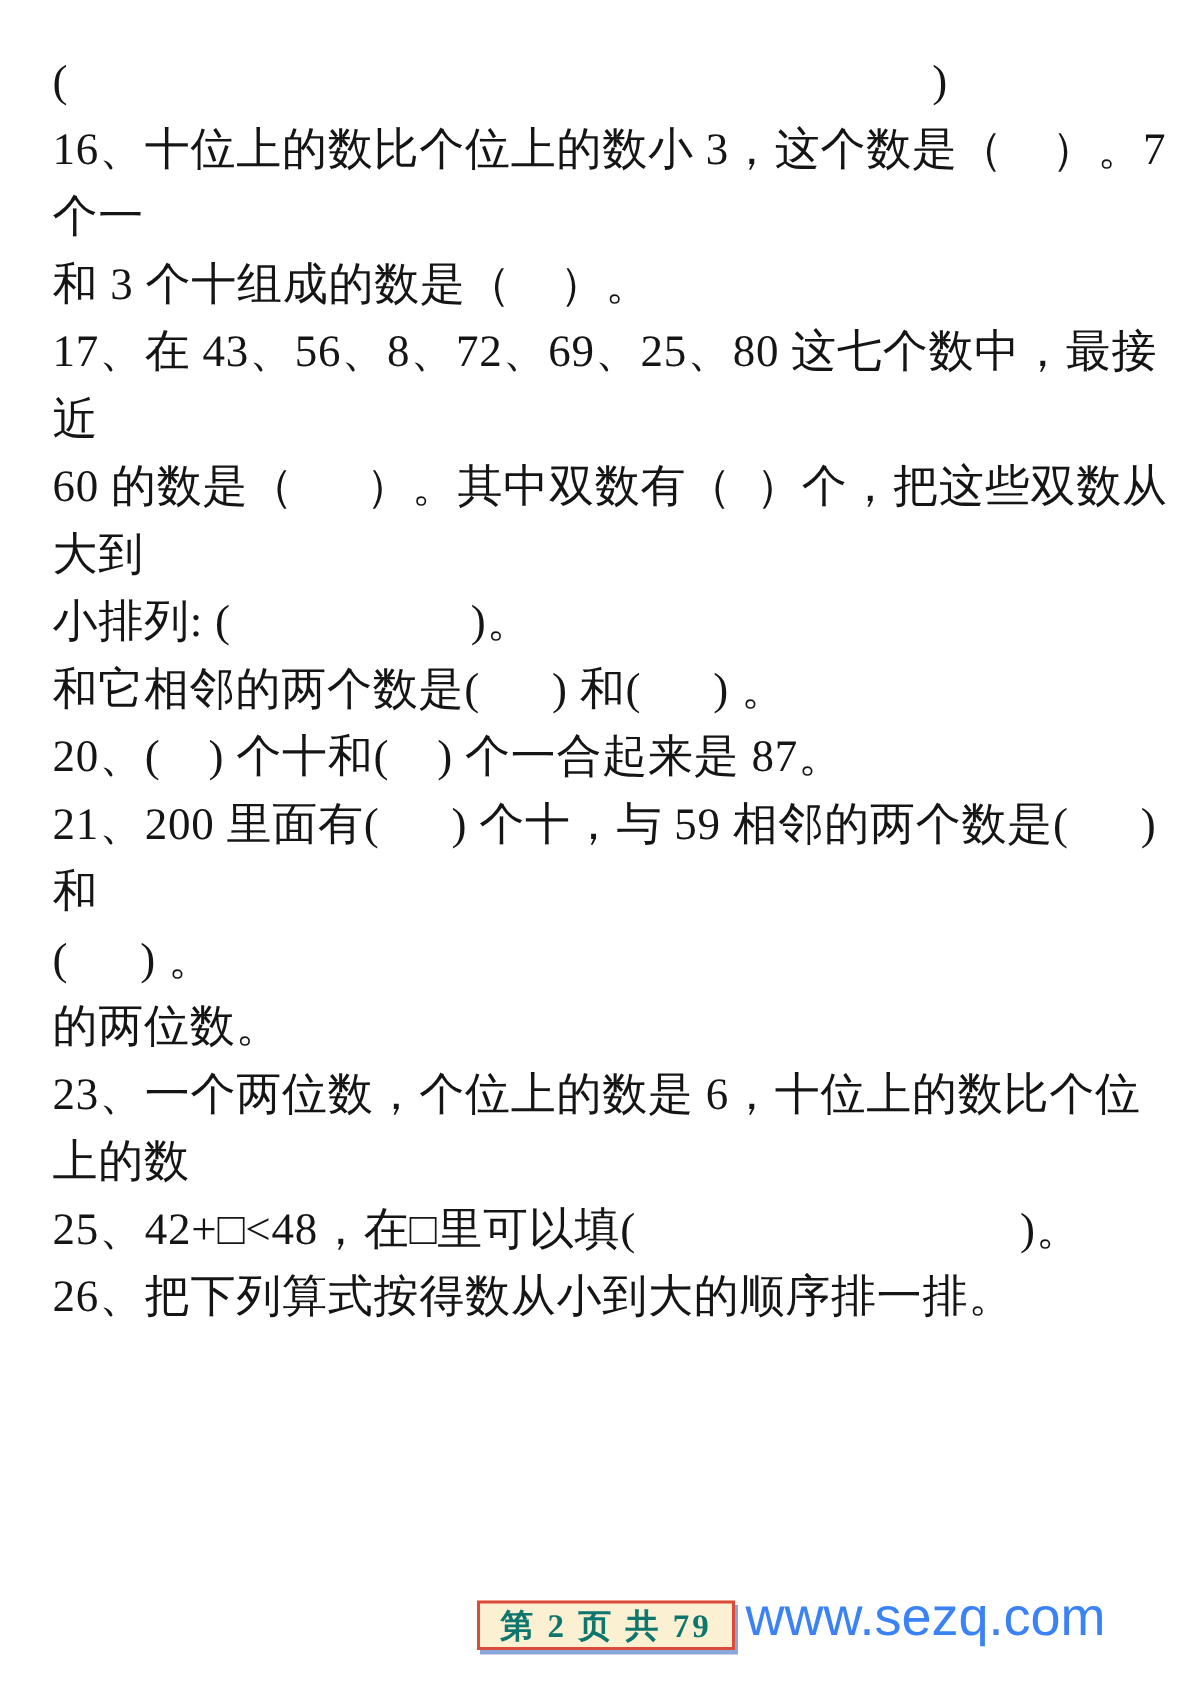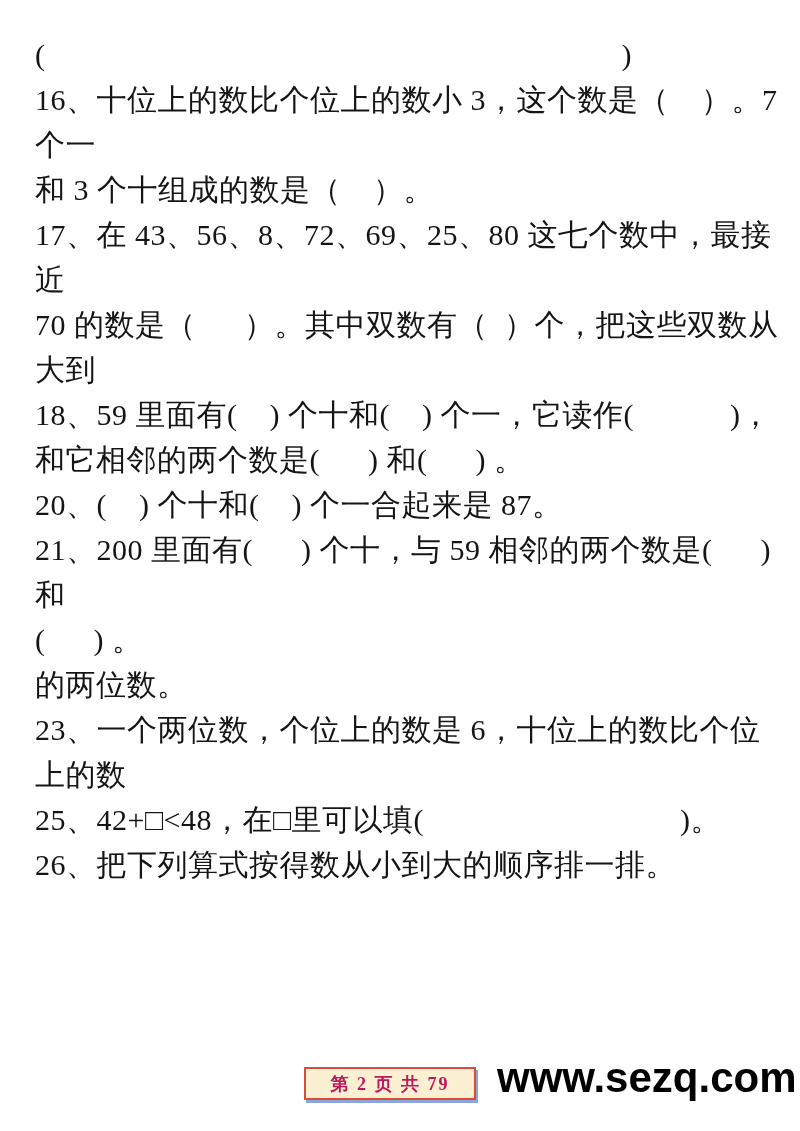--- a/index.html
+++ b/index.html
@@ -29,62 +29,61 @@
   }
   .footer {
     position: absolute;
     left: 0;
     top: 1056px;
     width: 800px;
     height: 60px;
   }
   .page-badge {
     position: absolute;
-    left: 304px;
+    left: 318px;
     top: 11px;
     width: 172px;
     height: 33px;
     background: #fbf0d2;
     border: 2px solid #dc4a3a;
     box-shadow: 2px 3px 0 0 #8ba6d8;
     display: flex;
     align-items: center;
     justify-content: center;
-    font-size: 18px;
+    font-size: 22px;
     font-weight: bold;
     letter-spacing: 2px;
-    color: #be185d;
+    color: #0f766e;
     box-sizing: border-box;
   }
   .watermark {
     position: absolute;
     left: 497px;
     top: 1px;
     font-family: "Liberation Sans", "DejaVu Sans", sans-serif;
-    font-size: 42px;
+    font-size: 36px;
     line-height: 42px;
-    color: #000000;
+    color: #3b82f6;
     letter-spacing: 0px;
     white-space: nowrap;
-    font-weight: bold;
   }
 </style>
 </head>
 <body>
 
 <div class="content">
   <div class="line">(                                                                        )</div>
 
   <div class="line">16、十位上的数比个位上的数小 3，这个数是（    ）。7 个一</div>
   <div class="line">和 3 个十组成的数是（    ）。</div>
 
   <div class="line">17、在 43、56、8、72、69、25、80 这七个数中，最接近</div>
-  <div class="line">70 的数是（      ）。其中双数有（  ）个，把这些双数从大到</div>
+  <div class="line">60 的数是（      ）。其中双数有（  ）个，把这些双数从大到</div>
+  <div class="line">小排列: (                    )。</div>
 
-  <div class="line">18、59 里面有(    ) 个十和(    ) 个一，它读作(            )，</div>
   <div class="line">和它相邻的两个数是(      ) 和(      ) 。</div>
 
 
   <div class="line">20、(    ) 个十和(    ) 个一合起来是 87。</div>
 
   <div class="line">21、200 里面有(      ) 个十，与 59 相邻的两个数是(      ) 和</div>
   <div class="line">(      ) 。</div>
 
   <div class="line">的两位数。</div>
 

